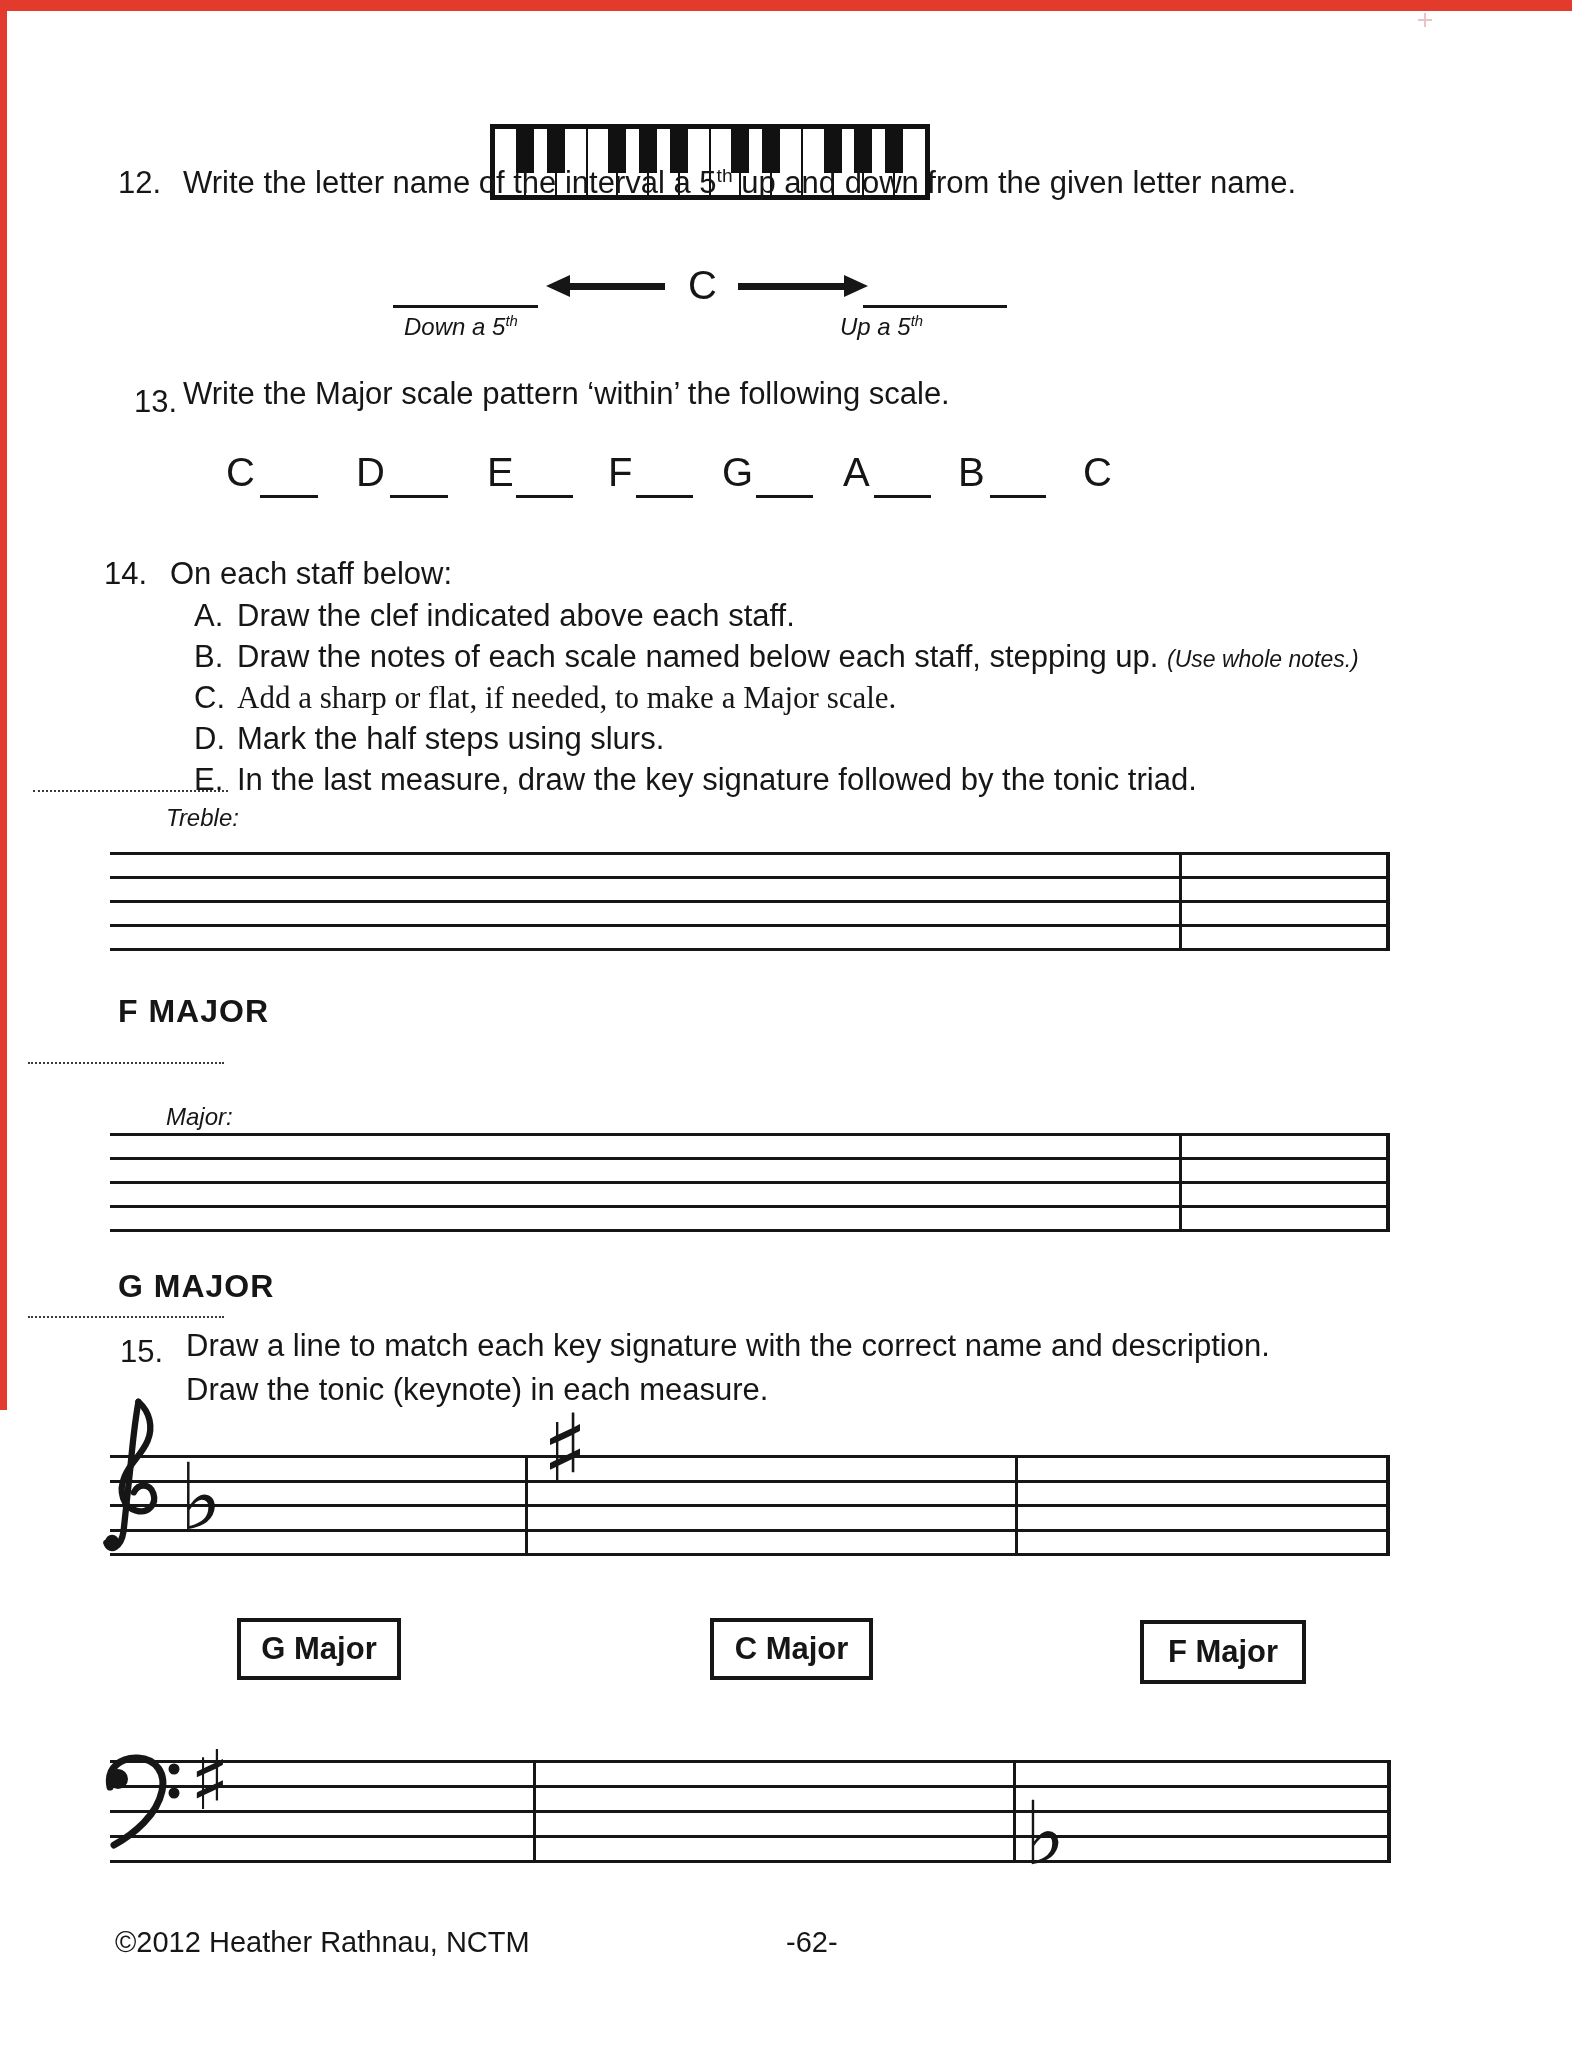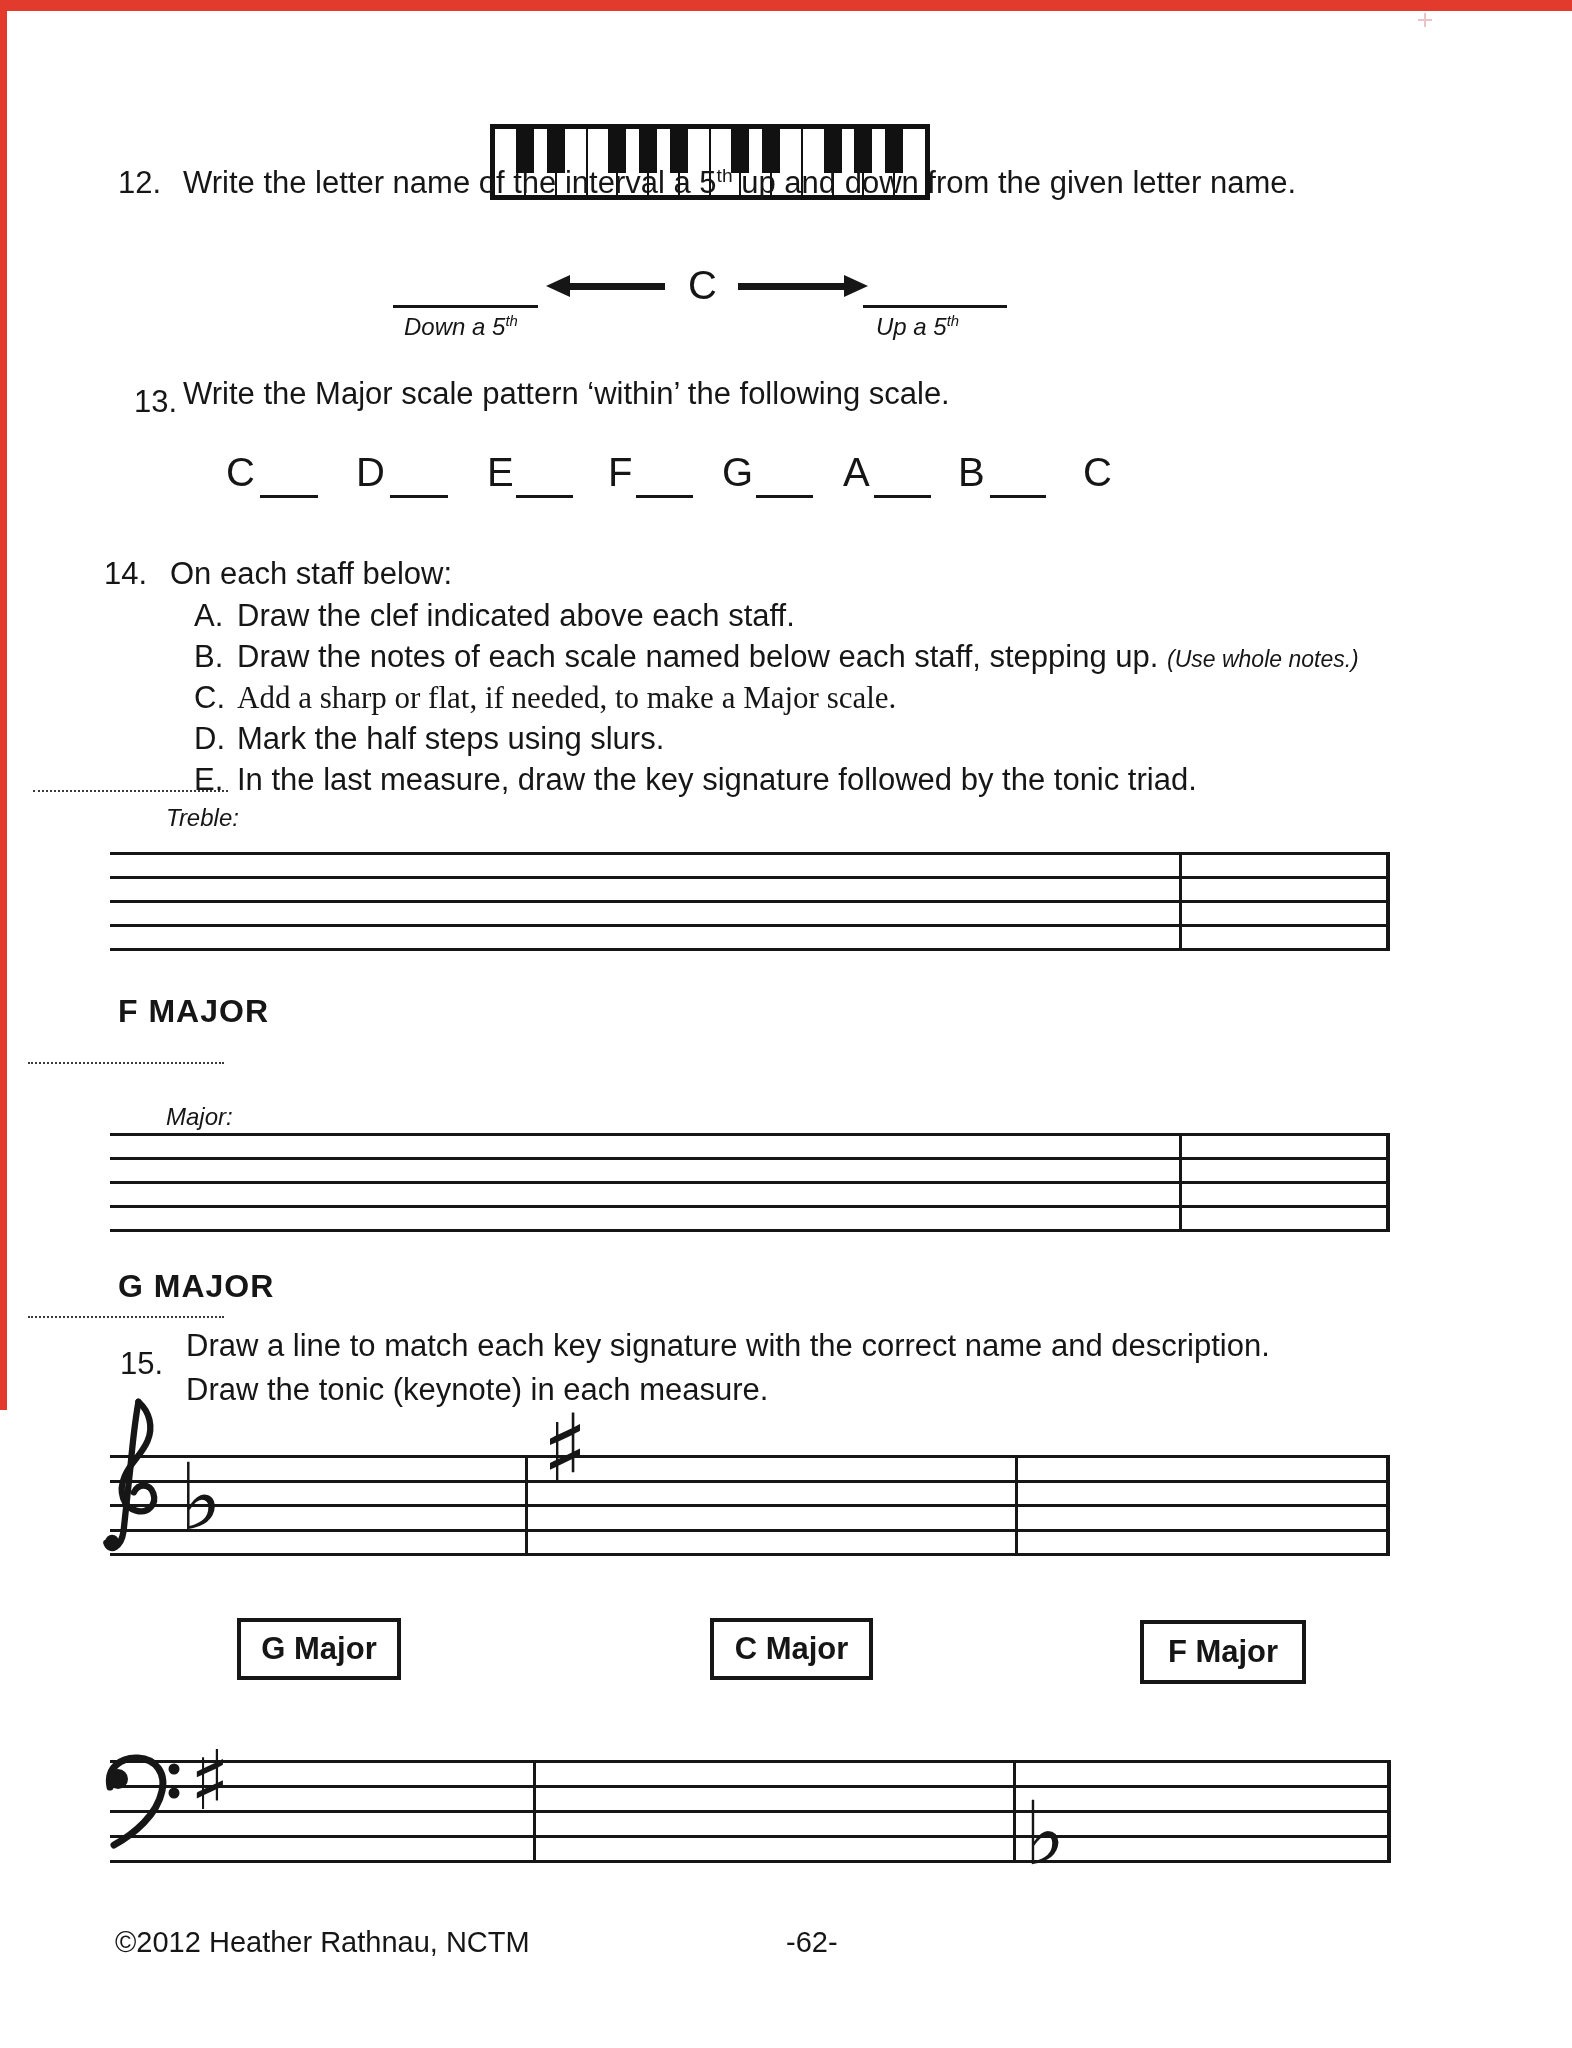--- a/index.html
+++ b/index.html
@@ -74,21 +74,21 @@
   <div class="blank" style="left:393px;top:305px;width:145px;"></div>
   <div class="abs ital" style="left:404px;top:313px;">
     <span>Down a 5</span><span class="sup">th</span>
   </div>
   <div class="ahead left" style="left:546px;top:275px;"></div>
   <div class="shaft" style="left:568px;top:283px;width:97px;"></div>
   <div class="abs" style="left:688px;top:263px;font-size:40px;">C</div>
   <div class="shaft" style="left:738px;top:283px;width:107px;"></div>
   <div class="ahead right" style="left:844px;top:275px;"></div>
   <div class="blank" style="left:863px;top:305px;width:144px;"></div>
-  <div class="abs ital" style="left:876px;top:313px;">
+  <div class="abs ital" style="left:840px;top:313px;">
     <span>Up a 5</span><span class="sup">th</span>
   </div>
 </div>
 
 <div class="abs q" style="left:134px;top:376px;margin-top:8px;">13.</div>
 <div class="abs q" style="left:183px;top:376px;">Write the Major scale pattern ‘within’ the following scale.</div>
 
 <div>
   <span class="abs bigletter" style="left:226px;top:450px;">C</span>
   <div class="blank" style="left:260px;top:495px;width:58px;"></div>
@@ -151,21 +151,21 @@
   <div class="sl" style="top:48px;"></div>
   <div class="sl" style="top:72px;"></div>
   <div class="sl" style="top:96px;"></div>
   <div class="bar" style="left:1069px;"></div>
   <div class="bar end" style="left:1276px;"></div>
 </div>
 <div class="abs heading" style="left:118px;top:1268px;">G MAJOR</div>
 
 <div class="dots" style="left:28px;top:1316px;width:196px;"></div>
 
-<div class="abs q" style="left:120px;top:1334px;margin-top:12px;">15.</div>
+<div class="abs q" style="left:120px;top:1334px;">15.</div>
 <div class="abs q" style="left:186px;top:1328px;">Draw a line to match each key signature with the correct name and description.</div>
 <div class="abs q" style="left:186px;top:1372px;">Draw the tonic (keynote) in each measure.</div>
 
 <div class="staff" style="left:110px;top:1455px;width:1280px;height:101px;">
   <div class="sl" style="top:0;"></div>
   <div class="sl" style="top:25px;"></div>
   <div class="sl" style="top:49px;"></div>
   <div class="sl" style="top:74px;"></div>
   <div class="sl" style="top:98px;"></div>
   <div class="bar" style="left:415px;"></div>

